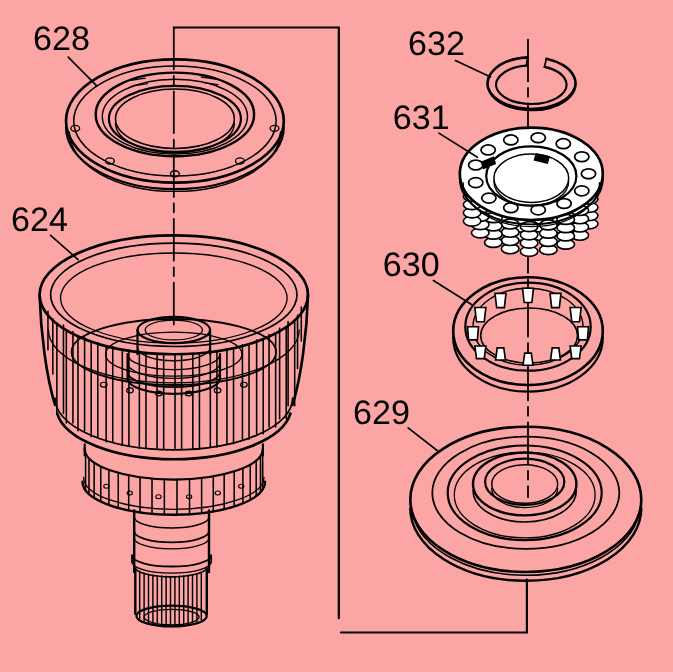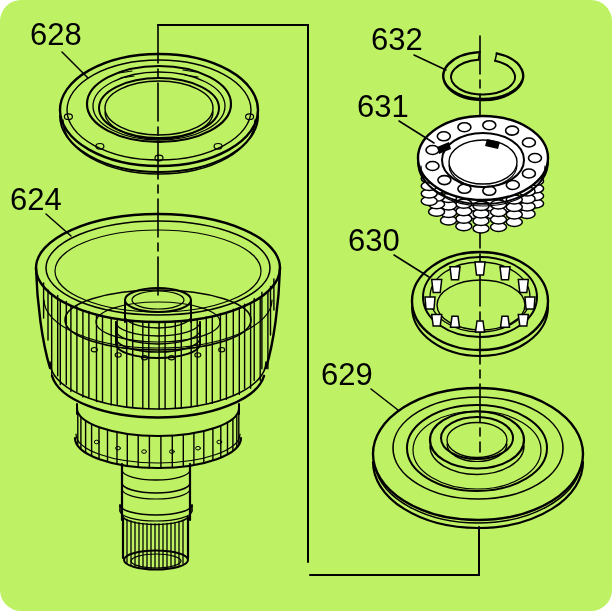--- a/index.html
+++ b/index.html
@@ -1,16 +1,16 @@
 <!DOCTYPE html>
 <html><head>
 <meta charset="utf-8">
 <style>
   html,body{margin:0;padding:0;background:#ffffff;}
-  .stage{position:relative;width:612px;height:611px;background:#bef264;overflow:hidden;border-radius:21px;}
+  .stage{position:relative;width:612px;height:611px;background:#fca5a5;overflow:hidden;}
   svg{display:block;}
   .callout-text{font-family:"Liberation Sans",sans-serif;font-size:31px;fill:#000;}
   path,ellipse,line,polygon{vector-effect:none;}
 </style>
 </head>
 <body>
 
 <div class="stage">
 <svg width="612" height="611" viewBox="0 0 612 611" fill="none" stroke="#000" stroke-linecap="round">
 

